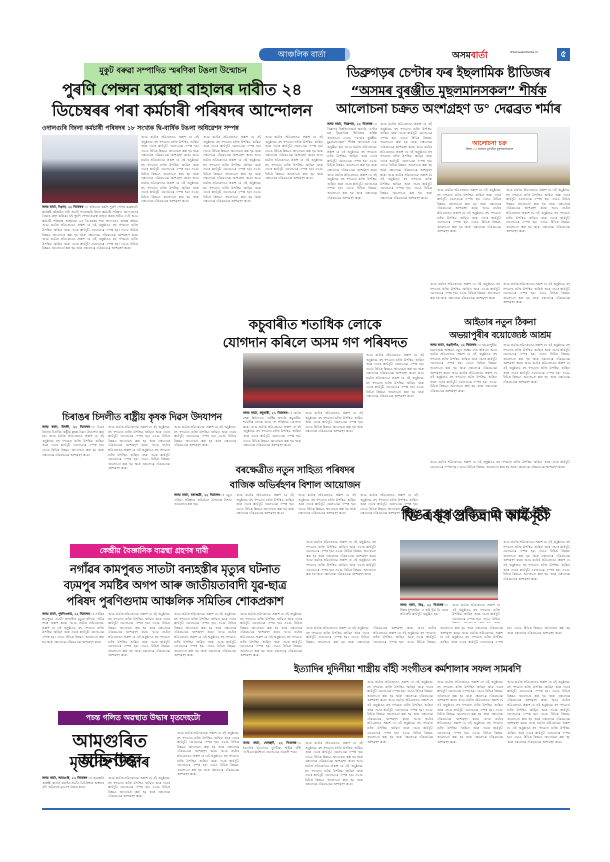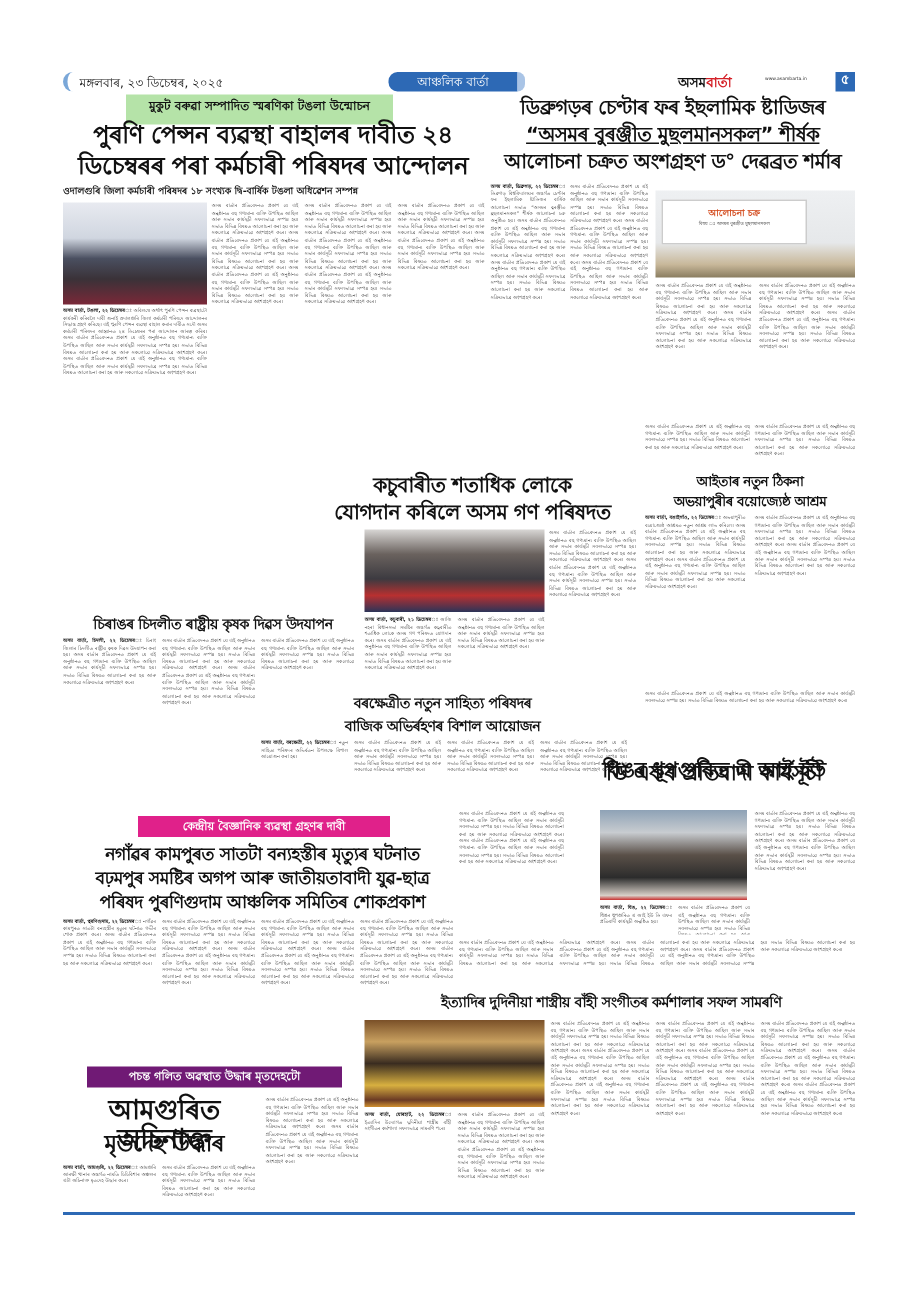--- a/index.html
+++ b/index.html
@@ -18,31 +18,28 @@
   .headline { text-align:center; font-weight:bold; letter-spacing:-0.3px; }
   .col { font-size:3.2px; line-height:4.6px; color:#333; text-align:justify; overflow:hidden; }
   .col .lead { font-weight:bold; color:#000; }
   .photo { overflow:hidden; }
   .rule { background:#2d69b5; }
 </style>
 </head>
 <body>
 
 <div class="abs hdr">
-  <div class="pillL">
-    <span class="date">মঙ্গলবাৰ, ২৩ ডিচেম্বৰ, ২০২৫</span>
-  </div>
   <div class="sect">আঞ্চলিক বাৰ্তা</div>
   <div class="sectR"></div>
   <div class="logo"><span style="color:#111">অসম</span><span>বাৰ্তা</span></div>
   <div class="web">www.asambarta.in</div>
   <div class="pageno">৫</div>
 </div>
 
-<div class="abs banner" style="left:84px;top:63px;width:178px;height:20px;background:#b5e3a8;font-size:8px;line-height:15px;">মুকুট বৰুৱা সম্পাদিত স্মৰণিকা টঙলা উন্মোচন</div>
+<div class="abs banner" style="left:84px;top:63px;width:178px;height:32px;background:#b5e3a8;font-size:8px;line-height:15px;">মুকুট বৰুৱা সম্পাদিত স্মৰণিকা টঙলা উন্মোচন</div>
 <div class="abs headline" style="left:42px;top:80px;width:280px;font-size:16px;line-height:20px;">পুৰণি পেন্সন ব্যৱস্থা বাহালৰ দাবীত ২৪</div>
 <div class="abs headline" style="left:42px;top:101px;width:280px;font-size:16px;line-height:20px;">ডিচেম্বৰৰ পৰা কৰ্মচাৰী পৰিষদৰ আন্দোলন</div>
 <div class="abs" style="left:42px;top:123px;width:280px;font-size:6.2px;font-weight:bold;line-height:9px;white-space:nowrap;overflow:hidden;">ওদালগুৰি জিলা কৰ্মচাৰী পৰিষদৰ ১৮ সংখ্যক দ্বি-বাৰ্ষিক টঙলা অধিৱেশন সম্পন্ন</div>
 <div class="abs photo" style="left:42px;top:135px;width:96px;height:68px;background:linear-gradient(180deg,#e8eaf0 0%,#d0d6e0 35%,#4a4f60 55%,#3a3238 75%,#7a2838 100%);"></div>
 <div class="abs col" style="left:42px;top:205px;width:96px;height:175px;"><span class="lead">অসম বাৰ্তা, টঙলা, ২২ ডিচেম্বৰ</span><span>ঃ অবিলম্বে অৰ্থাৎ পুৰণি পেন্সন ব্যৱস্থাটো কাৰ্যকৰী কৰিবলৈ দাবী জনাই ওদালগুৰি জিলা কৰ্মচাৰী পৰিষদে আন্দোলনৰ সিদ্ধান্ত গ্ৰহণ কৰিছে। এই পুৰণি পেন্সন ব্যৱস্থা বাহাল কৰাৰ দাবীত সদৌ অসম কৰ্মচাৰী পৰিষদৰ আহ্বানত ২৪ ডিচেম্বৰৰ পৰা আন্দোলন আৰম্ভ কৰিব।</span> <span>অসম বাৰ্তাৰ প্ৰতিবেদনত প্ৰকাশ যে এই অনুষ্ঠানত বহু গণ্যমান্য ব্যক্তি উপস্থিত আছিল আৰু সভাৰ কাৰ্যসূচী সফলভাৱে সম্পন্ন হয়। সভাত বিভিন্ন বিষয়ত আলোচনা কৰা হয় আৰু সকলোৱে সক্ৰিয়ভাৱে অংশগ্ৰহণ কৰে। </span><span>অসম বাৰ্তাৰ প্ৰতিবেদনত প্ৰকাশ যে এই অনুষ্ঠানত বহু গণ্যমান্য ব্যক্তি উপস্থিত আছিল আৰু সভাৰ কাৰ্যসূচী সফলভাৱে সম্পন্ন হয়। সভাত বিভিন্ন বিষয়ত আলোচনা কৰা হয় আৰু সকলোৱে সক্ৰিয়ভাৱে অংশগ্ৰহণ কৰে। </span></div>
 <div class="abs col" style="left:141px;top:135px;width:58px;height:245px;"><span>অসম বাৰ্তাৰ প্ৰতিবেদনত প্ৰকাশ যে এই অনুষ্ঠানত বহু গণ্যমান্য ব্যক্তি উপস্থিত আছিল আৰু সভাৰ কাৰ্যসূচী সফলভাৱে সম্পন্ন হয়। সভাত বিভিন্ন বিষয়ত আলোচনা কৰা হয় আৰু সকলোৱে সক্ৰিয়ভাৱে অংশগ্ৰহণ কৰে। </span><span>অসম বাৰ্তাৰ প্ৰতিবেদনত প্ৰকাশ যে এই অনুষ্ঠানত বহু গণ্যমান্য ব্যক্তি উপস্থিত আছিল আৰু সভাৰ কাৰ্যসূচী সফলভাৱে সম্পন্ন হয়। সভাত বিভিন্ন বিষয়ত আলোচনা কৰা হয় আৰু সকলোৱে সক্ৰিয়ভাৱে অংশগ্ৰহণ কৰে। </span><span>অসম বাৰ্তাৰ প্ৰতিবেদনত প্ৰকাশ যে এই অনুষ্ঠানত বহু গণ্যমান্য ব্যক্তি উপস্থিত আছিল আৰু সভাৰ কাৰ্যসূচী সফলভাৱে সম্পন্ন হয়। সভাত বিভিন্ন বিষয়ত আলোচনা কৰা হয় আৰু সকলোৱে সক্ৰিয়ভাৱে অংশগ্ৰহণ কৰে। </span></div>
 <div class="abs col" style="left:203px;top:135px;width:58px;height:245px;"><span>অসম বাৰ্তাৰ প্ৰতিবেদনত প্ৰকাশ যে এই অনুষ্ঠানত বহু গণ্যমান্য ব্যক্তি উপস্থিত আছিল আৰু সভাৰ কাৰ্যসূচী সফলভাৱে সম্পন্ন হয়। সভাত বিভিন্ন বিষয়ত আলোচনা কৰা হয় আৰু সকলোৱে সক্ৰিয়ভাৱে অংশগ্ৰহণ কৰে। </span><span>অসম বাৰ্তাৰ প্ৰতিবেদনত প্ৰকাশ যে এই অনুষ্ঠানত বহু গণ্যমান্য ব্যক্তি উপস্থিত আছিল আৰু সভাৰ কাৰ্যসূচী সফলভাৱে সম্পন্ন হয়। সভাত বিভিন্ন বিষয়ত আলোচনা কৰা হয় আৰু সকলোৱে সক্ৰিয়ভাৱে অংশগ্ৰহণ কৰে। </span><span>অসম বাৰ্তাৰ প্ৰতিবেদনত প্ৰকাশ যে এই অনুষ্ঠানত বহু গণ্যমান্য ব্যক্তি উপস্থিত আছিল আৰু সভাৰ কাৰ্যসূচী সফলভাৱে সম্পন্ন হয়। সভাত বিভিন্ন বিষয়ত আলোচনা কৰা হয় আৰু সকলোৱে সক্ৰিয়ভাৱে অংশগ্ৰহণ কৰে। </span></div>
 <div class="abs col" style="left:265px;top:135px;width:58px;height:160px;"><span>অসম বাৰ্তাৰ প্ৰতিবেদনত প্ৰকাশ যে এই অনুষ্ঠানত বহু গণ্যমান্য ব্যক্তি উপস্থিত আছিল আৰু সভাৰ কাৰ্যসূচী সফলভাৱে সম্পন্ন হয়। সভাত বিভিন্ন বিষয়ত আলোচনা কৰা হয় আৰু সকলোৱে সক্ৰিয়ভাৱে অংশগ্ৰহণ কৰে। </span><span>অসম বাৰ্তাৰ প্ৰতিবেদনত প্ৰকাশ যে এই অনুষ্ঠানত বহু গণ্যমান্য ব্যক্তি উপস্থিত আছিল আৰু সভাৰ কাৰ্যসূচী সফলভাৱে সম্পন্ন হয়। সভাত বিভিন্ন বিষয়ত আলোচনা কৰা হয় আৰু সকলোৱে সক্ৰিয়ভাৱে অংশগ্ৰহণ কৰে। </span></div>
 
 <div class="abs headline" style="left:327px;top:64px;width:243px;font-size:13px;line-height:17px;">ডিব্ৰুগড়ৰ চেণ্টাৰ ফৰ ইছলামিক ষ্টাডিজৰ</div>
@@ -86,21 +83,21 @@
 <div class="abs col" style="left:360px;top:493px;width:58px;height:48px;"><span>অসম বাৰ্তাৰ প্ৰতিবেদনত প্ৰকাশ যে এই অনুষ্ঠানত বহু গণ্যমান্য ব্যক্তি উপস্থিত আছিল আৰু সভাৰ কাৰ্যসূচী সফলভাৱে সম্পন্ন হয়। সভাত বিভিন্ন বিষয়ত আলোচনা কৰা হয় আৰু সকলোৱে সক্ৰিয়ভাৱে অংশগ্ৰহণ কৰে। </span></div>
 
 <div class="abs col" style="left:430px;top:460px;width:140px;height:25px;"><span>অসম বাৰ্তাৰ প্ৰতিবেদনত প্ৰকাশ যে এই অনুষ্ঠানত বহু গণ্যমান্য ব্যক্তি উপস্থিত আছিল আৰু সভাৰ কাৰ্যসূচী সফলভাৱে সম্পন্ন হয়। সভাত বিভিন্ন বিষয়ত আলোচনা কৰা হয় আৰু সকলোৱে সক্ৰিয়ভাৱে অংশগ্ৰহণ কৰে। </span></div>
 <div class="abs headline" style="left:376px;top:488px;width:200px;font-size:14px;line-height:18px;margin-top:17px;">ধিঙৰ ধূপগুৰিত এ আই ইউ</div>
 <div class="abs headline" style="left:376px;top:507px;width:200px;font-size:14px;line-height:18px;">ডি এফৰ প্ৰতিবাদী কাৰ্যসূচী</div>
 <div class="abs photo" style="left:400px;top:540px;width:98px;height:60px;background:linear-gradient(180deg,#8ea2b6 0%,#c8ccd0 25%,#5a5048 50%,#2c2c2c 75%,#d8d0c8 95%,#c83030 100%);"></div>
 <div class="abs col" style="left:400px;top:603px;width:48px;height:20px;"><span class="lead">অসম বাৰ্তা, ধিঙ, ২২ ডিচেম্বৰ</span><span>ঃ ধিঙৰ ধূপগুৰিত এ আই ইউ ডি এফৰ প্ৰতিবাদী কাৰ্যসূচী অনুষ্ঠিত হয়।</span></div>
 <div class="abs col" style="left:452px;top:603px;width:48px;height:20px;"><span>অসম বাৰ্তাৰ প্ৰতিবেদনত প্ৰকাশ যে এই অনুষ্ঠানত বহু গণ্যমান্য ব্যক্তি উপস্থিত আছিল আৰু সভাৰ কাৰ্যসূচী সফলভাৱে সম্পন্ন হয়। সভাত বিভিন্ন বিষয়ত আলোচনা কৰা হয় আৰু সকলোৱে সক্ৰিয়ভাৱে অংশগ্ৰহণ কৰে। </span></div>
 <div class="abs col" style="left:503px;top:540px;width:67px;height:83px;"><span>অসম বাৰ্তাৰ প্ৰতিবেদনত প্ৰকাশ যে এই অনুষ্ঠানত বহু গণ্যমান্য ব্যক্তি উপস্থিত আছিল আৰু সভাৰ কাৰ্যসূচী সফলভাৱে সম্পন্ন হয়। সভাত বিভিন্ন বিষয়ত আলোচনা কৰা হয় আৰু সকলোৱে সক্ৰিয়ভাৱে অংশগ্ৰহণ কৰে। </span><span>অসম বাৰ্তাৰ প্ৰতিবেদনত প্ৰকাশ যে এই অনুষ্ঠানত বহু গণ্যমান্য ব্যক্তি উপস্থিত আছিল আৰু সভাৰ কাৰ্যসূচী সফলভাৱে সম্পন্ন হয়। সভাত বিভিন্ন বিষয়ত আলোচনা কৰা হয় আৰু সকলোৱে সক্ৰিয়ভাৱে অংশগ্ৰহণ কৰে। </span></div>
 
-<div class="abs banner" style="left:92px;top:544px;width:168px;height:14px;background:#e0218a;color:#fff;font-size:7.5px;line-height:14px;">কেন্দ্ৰীয় বৈজ্ঞানিক ব্যৱস্থা গ্ৰহণৰ দাবী</div>
+<div class="abs banner" style="left:70px;top:544px;width:168px;height:14px;background:#e0218a;color:#fff;font-size:7.5px;line-height:14px;">কেন্দ্ৰীয় বৈজ্ঞানিক ব্যৱস্থা গ্ৰহণৰ দাবী</div>
 <div class="abs headline" style="left:42px;top:562px;width:266px;font-size:11.5px;line-height:15px;">নগাঁৱৰ কামপুৰত সাতটা বন্যহস্তীৰ মৃত্যুৰ ঘটনাত</div>
 <div class="abs headline" style="left:42px;top:578px;width:266px;font-size:11.5px;line-height:15px;">বঢ়মপুৰ সমষ্টিৰ অগপ আৰু জাতীয়তাবাদী যুৱ-ছাত্ৰ</div>
 <div class="abs headline" style="left:42px;top:594px;width:266px;font-size:11.5px;line-height:15px;">পৰিষদ পুৰণিগুদাম আঞ্চলিক সমিতিৰ শোকপ্ৰকাশ</div>
 <div class="abs col" style="left:42px;top:612px;width:62px;height:92px;"><span class="lead">অসম বাৰ্তা, পুৰণিগুদাম, ২২ ডিচেম্বৰ</span><span>ঃ নগাঁৱৰ কামপুৰত সাতটা বন্যহস্তীৰ মৃত্যুৰ ঘটনাত গভীৰ শোক প্ৰকাশ কৰে।</span> <span>অসম বাৰ্তাৰ প্ৰতিবেদনত প্ৰকাশ যে এই অনুষ্ঠানত বহু গণ্যমান্য ব্যক্তি উপস্থিত আছিল আৰু সভাৰ কাৰ্যসূচী সফলভাৱে সম্পন্ন হয়। সভাত বিভিন্ন বিষয়ত আলোচনা কৰা হয় আৰু সকলোৱে সক্ৰিয়ভাৱে অংশগ্ৰহণ কৰে। </span></div>
 <div class="abs col" style="left:108px;top:612px;width:62px;height:92px;"><span>অসম বাৰ্তাৰ প্ৰতিবেদনত প্ৰকাশ যে এই অনুষ্ঠানত বহু গণ্যমান্য ব্যক্তি উপস্থিত আছিল আৰু সভাৰ কাৰ্যসূচী সফলভাৱে সম্পন্ন হয়। সভাত বিভিন্ন বিষয়ত আলোচনা কৰা হয় আৰু সকলোৱে সক্ৰিয়ভাৱে অংশগ্ৰহণ কৰে। </span><span>অসম বাৰ্তাৰ প্ৰতিবেদনত প্ৰকাশ যে এই অনুষ্ঠানত বহু গণ্যমান্য ব্যক্তি উপস্থিত আছিল আৰু সভাৰ কাৰ্যসূচী সফলভাৱে সম্পন্ন হয়। সভাত বিভিন্ন বিষয়ত আলোচনা কৰা হয় আৰু সকলোৱে সক্ৰিয়ভাৱে অংশগ্ৰহণ কৰে। </span></div>
 <div class="abs col" style="left:174px;top:612px;width:62px;height:92px;"><span>অসম বাৰ্তাৰ প্ৰতিবেদনত প্ৰকাশ যে এই অনুষ্ঠানত বহু গণ্যমান্য ব্যক্তি উপস্থিত আছিল আৰু সভাৰ কাৰ্যসূচী সফলভাৱে সম্পন্ন হয়। সভাত বিভিন্ন বিষয়ত আলোচনা কৰা হয় আৰু সকলোৱে সক্ৰিয়ভাৱে অংশগ্ৰহণ কৰে। </span><span>অসম বাৰ্তাৰ প্ৰতিবেদনত প্ৰকাশ যে এই অনুষ্ঠানত বহু গণ্যমান্য ব্যক্তি উপস্থিত আছিল আৰু সভাৰ কাৰ্যসূচী সফলভাৱে সম্পন্ন হয়। সভাত বিভিন্ন বিষয়ত আলোচনা কৰা হয় আৰু সকলোৱে সক্ৰিয়ভাৱে অংশগ্ৰহণ কৰে। </span></div>
 <div class="abs col" style="left:240px;top:612px;width:62px;height:92px;"><span>অসম বাৰ্তাৰ প্ৰতিবেদনত প্ৰকাশ যে এই অনুষ্ঠানত বহু গণ্যমান্য ব্যক্তি উপস্থিত আছিল আৰু সভাৰ কাৰ্যসূচী সফলভাৱে সম্পন্ন হয়। সভাত বিভিন্ন বিষয়ত আলোচনা কৰা হয় আৰু সকলোৱে সক্ৰিয়ভাৱে অংশগ্ৰহণ কৰে। </span><span>অসম বাৰ্তাৰ প্ৰতিবেদনত প্ৰকাশ যে এই অনুষ্ঠানত বহু গণ্যমান্য ব্যক্তি উপস্থিত আছিল আৰু সভাৰ কাৰ্যসূচী সফলভাৱে সম্পন্ন হয়। সভাত বিভিন্ন বিষয়ত আলোচনা কৰা হয় আৰু সকলোৱে সক্ৰিয়ভাৱে অংশগ্ৰহণ কৰে। </span></div>
 <div class="abs col" style="left:306px;top:540px;width:70px;height:83px;"><span>অসম বাৰ্তাৰ প্ৰতিবেদনত প্ৰকাশ যে এই অনুষ্ঠানত বহু গণ্যমান্য ব্যক্তি উপস্থিত আছিল আৰু সভাৰ কাৰ্যসূচী সফলভাৱে সম্পন্ন হয়। সভাত বিভিন্ন বিষয়ত আলোচনা কৰা হয় আৰু সকলোৱে সক্ৰিয়ভাৱে অংশগ্ৰহণ কৰে। </span><span>অসম বাৰ্তাৰ প্ৰতিবেদনত প্ৰকাশ যে এই অনুষ্ঠানত বহু গণ্যমান্য ব্যক্তি উপস্থিত আছিল আৰু সভাৰ কাৰ্যসূচী সফলভাৱে সম্পন্ন হয়। সভাত বিভিন্ন বিষয়ত আলোচনা কৰা হয় আৰু সকলোৱে সক্ৰিয়ভাৱে অংশগ্ৰহণ কৰে। </span></div>
 <div class="abs col" style="left:306px;top:626px;width:264px;height:40px;column-count:4;column-gap:4px;"><span>অসম বাৰ্তাৰ প্ৰতিবেদনত প্ৰকাশ যে এই অনুষ্ঠানত বহু গণ্যমান্য ব্যক্তি উপস্থিত আছিল আৰু সভাৰ কাৰ্যসূচী সফলভাৱে সম্পন্ন হয়। সভাত বিভিন্ন বিষয়ত আলোচনা কৰা হয় আৰু সকলোৱে সক্ৰিয়ভাৱে অংশগ্ৰহণ কৰে। </span><span>অসম বাৰ্তাৰ প্ৰতিবেদনত প্ৰকাশ যে এই অনুষ্ঠানত বহু গণ্যমান্য ব্যক্তি উপস্থিত আছিল আৰু সভাৰ কাৰ্যসূচী সফলভাৱে সম্পন্ন হয়। সভাত বিভিন্ন বিষয়ত আলোচনা কৰা হয় আৰু সকলোৱে সক্ৰিয়ভাৱে অংশগ্ৰহণ কৰে। </span><span>অসম বাৰ্তাৰ প্ৰতিবেদনত প্ৰকাশ যে এই অনুষ্ঠানত বহু গণ্যমান্য ব্যক্তি উপস্থিত আছিল আৰু সভাৰ কাৰ্যসূচী সফলভাৱে সম্পন্ন হয়। সভাত বিভিন্ন বিষয়ত আলোচনা কৰা হয় আৰু সকলোৱে সক্ৰিয়ভাৱে অংশগ্ৰহণ কৰে। </span></div>
 

